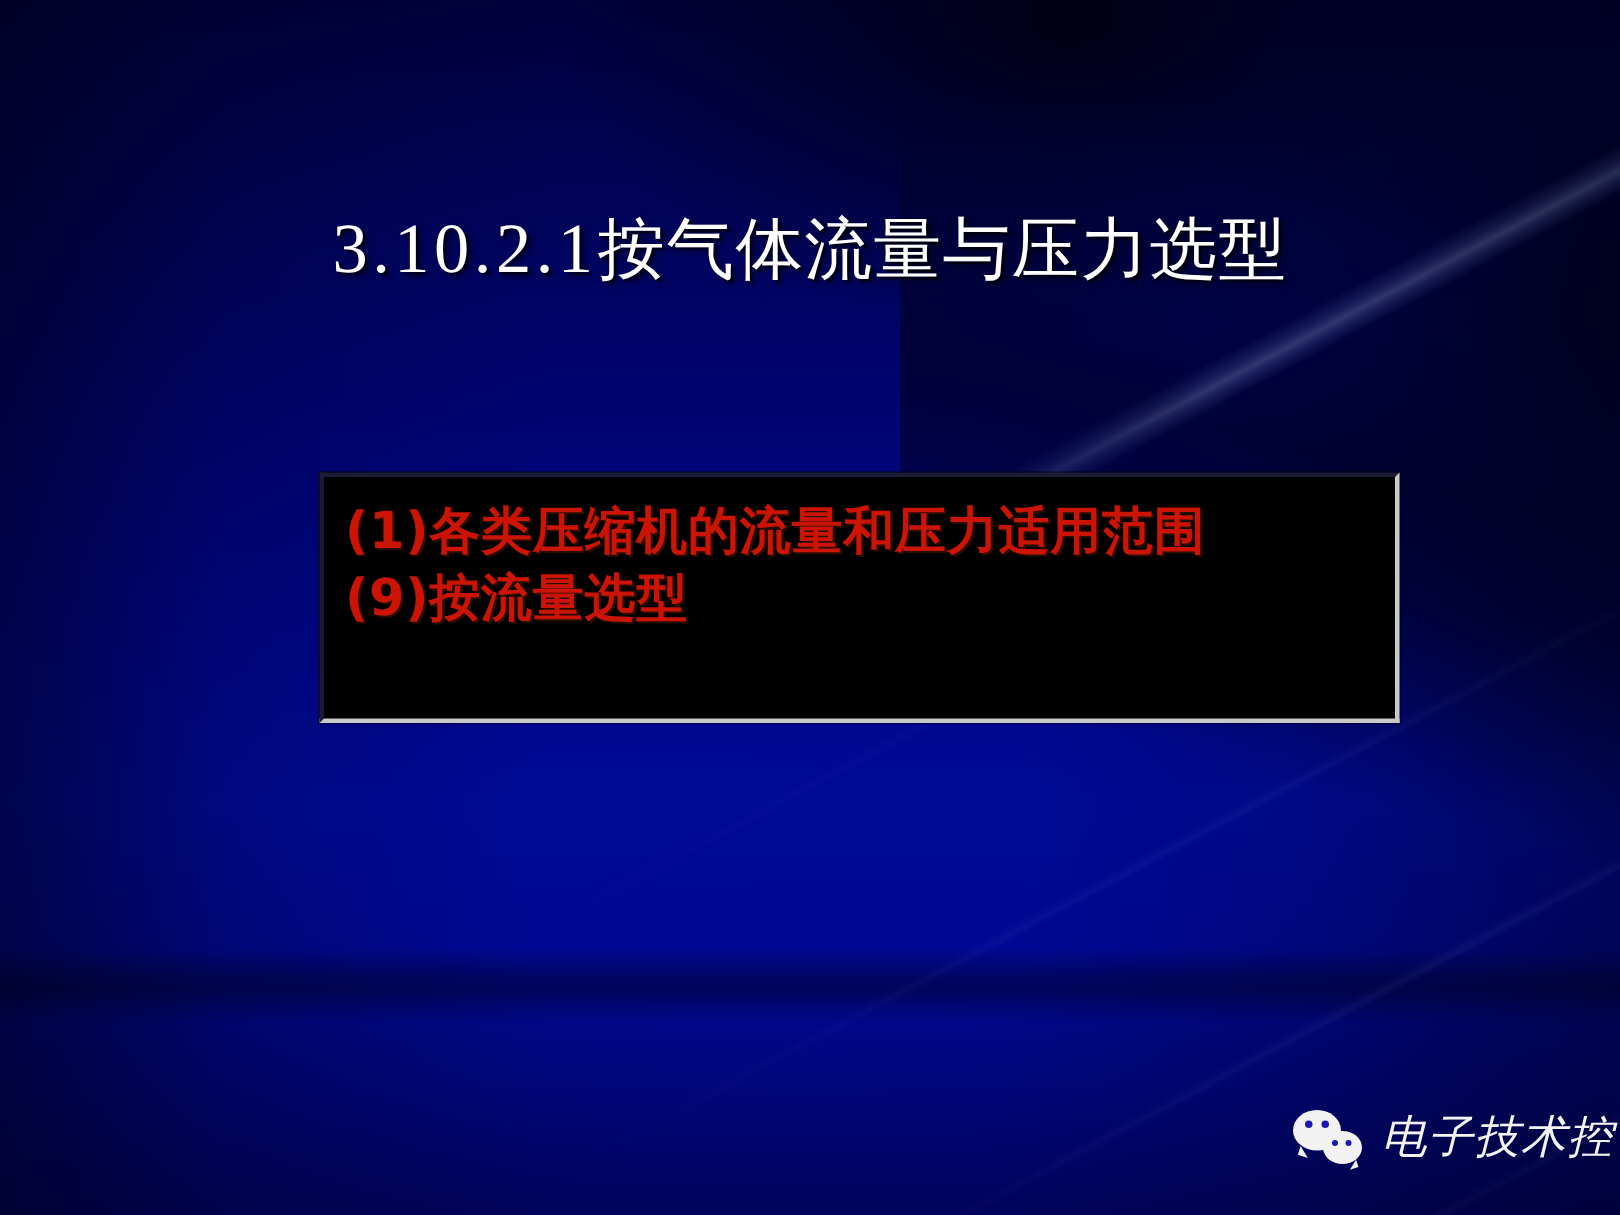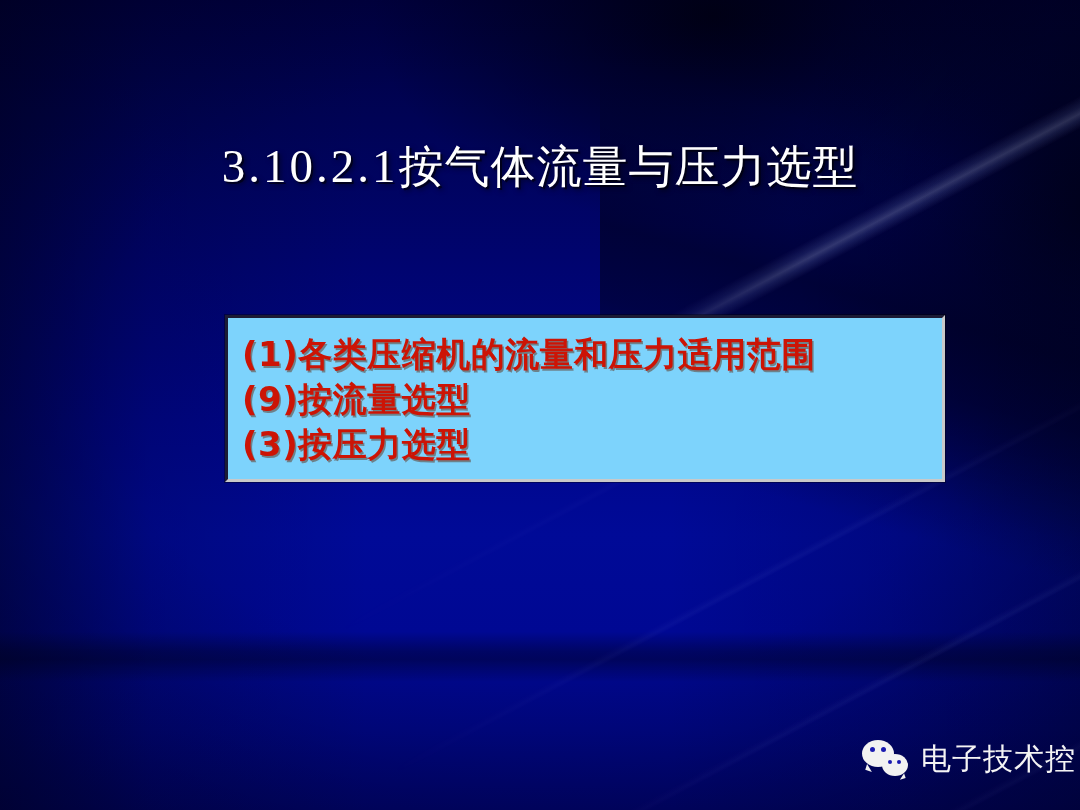--- a/index.html
+++ b/index.html
@@ -157,25 +157,25 @@
   }
   #title .cn {
     font-family: "DejaVu Sans", "Liberation Sans", sans-serif;
     font-size: 45px;
     letter-spacing: 1px;
   }
 
   
   #callout {
     position: absolute;
-    left: 225px;
+    left: 213px;
     top: 315px;
     width: 720px;
     height: 167px;
-    background: #7dd3fc;
+    background: #000000;
     box-sizing: border-box;
     border-top: 3px solid #1b1b35;
     border-left: 3px solid #1b1b35;
     border-right: 3px solid #c9c9c9;
     border-bottom: 3px solid #c9c9c9;
     box-shadow: 0 0 0 1px rgba(0,0,0,0.35);
     padding: 14px 0 0 14px;
   }
   .callout-line {
     color: #cc1405;
@@ -245,20 +245,21 @@
   #wechat-logo .d2 { width: 5px; height: 5px; left: 19px; top: 9px; }
   #wechat-logo .d3 { width: 4px; height: 4px; left: 26px; top: 22px; }
   #wechat-logo .d4 { width: 4px; height: 4px; left: 35px; top: 22px; }
   #watermark-text {
     color: #f4f4f4;
     font-family: "DejaVu Sans", "Liberation Sans", sans-serif;
     font-size: 30px;
     line-height: 42px;
     letter-spacing: 1px;
     white-space: pre;
+    font-style: italic;
   }
 </style>
 </head>
 <body>
 
 <div id="slide">
 
   <div class="bg-layer bg-base"></div>
   <div class="bg-layer bg-hshade"></div>
   <div class="bg-layer bg-fold-b"></div>
@@ -268,21 +269,20 @@
   <div class="bg-layer bg-streaks"></div>
   <div class="bg-layer bg-streak-main"></div>
   <div class="bg-layer bg-streak-top"></div>
   <div class="bg-layer bg-vignette"></div>
 
   <div id="title"><span class="num">3.10.2.1</span><span class="cn">按气体流量与压力选型</span></div>
 
   <div id="callout">
     <div class="callout-line">(1)各类压缩机的流量和压力适用范围</div>
     <div class="callout-line">(9)按流量选型</div>
-    <div class="callout-line">(3)按压力选型</div>
   </div>
 
   <div id="watermark">
     <div id="wechat-logo">
       <span class="bubble-big"></span>
       <span class="dot d1"></span>
       <span class="dot d2"></span>
       <span class="bubble-small"></span>
       <span class="dot d3"></span>
       <span class="dot d4"></span>

